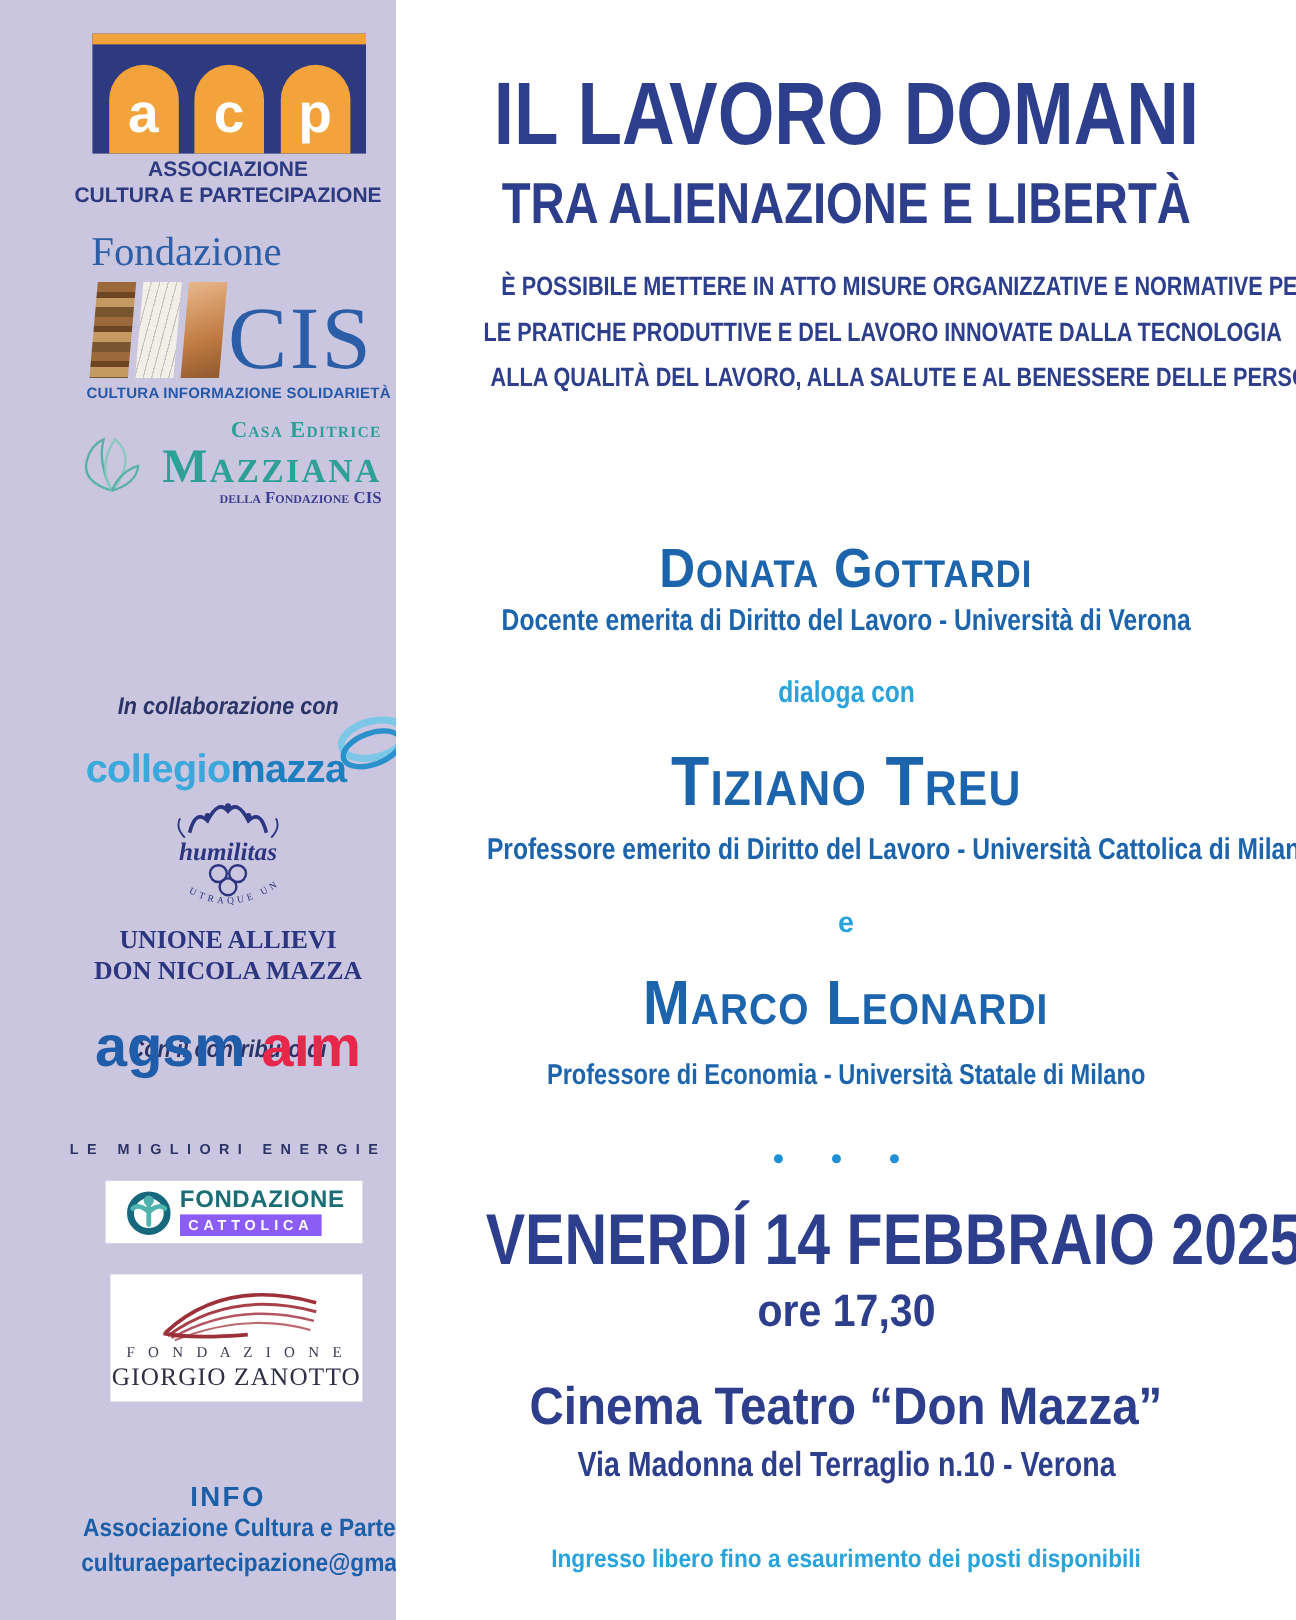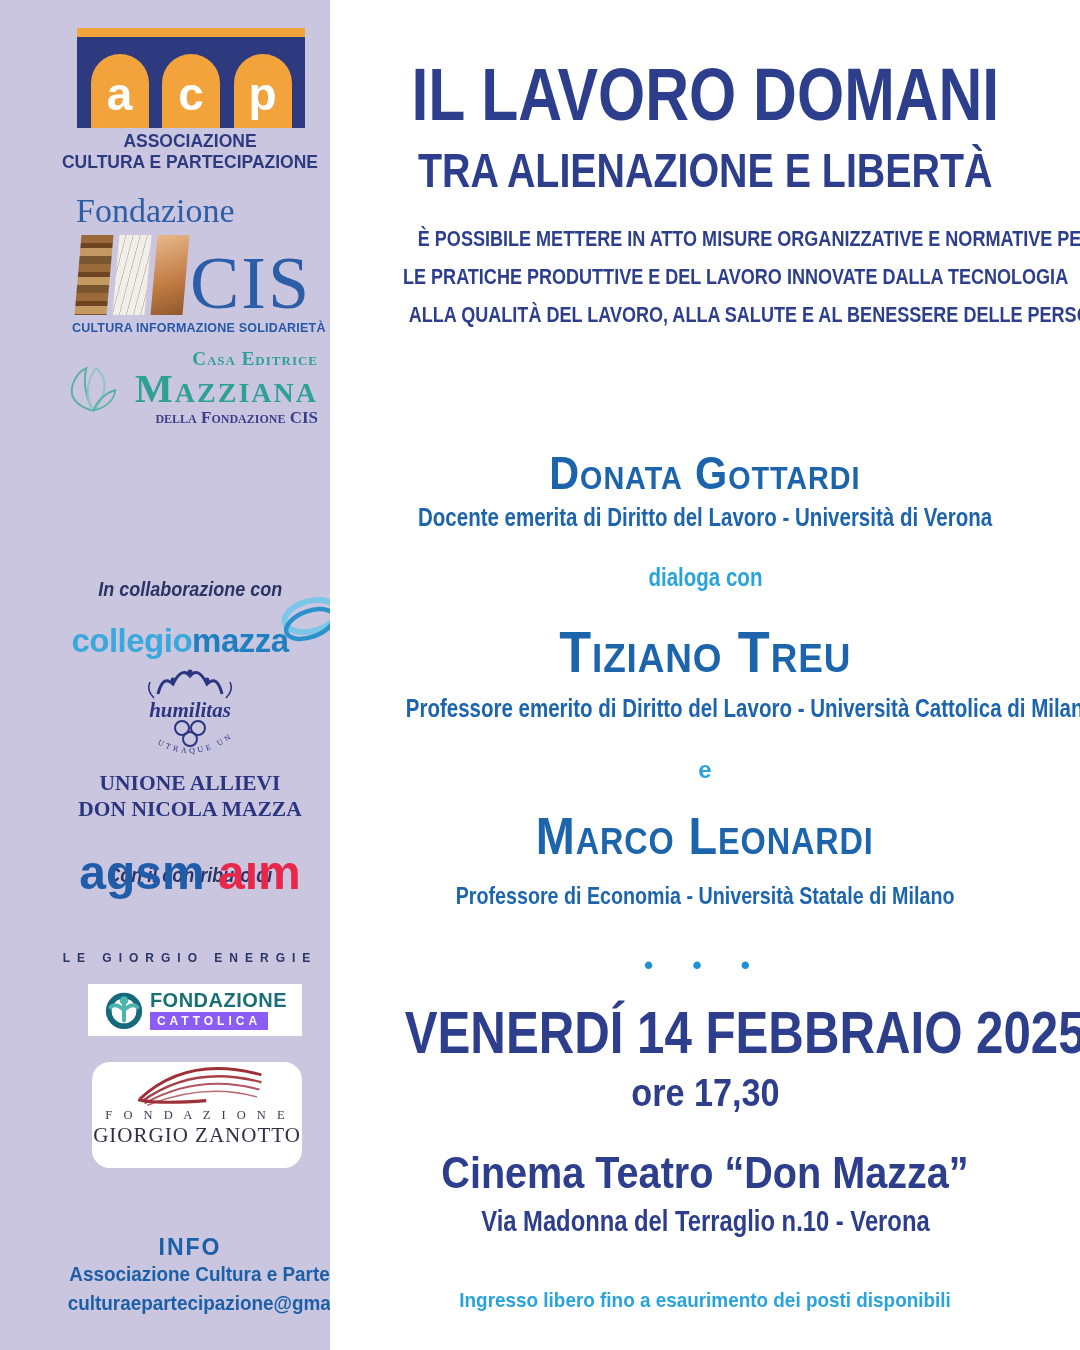--- a/index.html
+++ b/index.html
@@ -35,21 +35,21 @@
   .cis-tag{margin-top:6px;font-size:12.5px;font-weight:bold;color:#2558A8;letter-spacing:.2px;white-space:nowrap;}
 
   
   .mazz{position:absolute;left:62px;top:348px;width:256px;display:flex;align-items:center;gap:14px;}
   .mazz-text{flex:1;text-align:right;}
   .mazz-l1{font-family:"Liberation Serif",serif;font-variant:small-caps;font-weight:bold;
            font-size:19px;color:#2FA095;letter-spacing:1px;}
   .mazz-name{font-family:"Liberation Serif",serif;font-variant:small-caps;font-weight:bold;
              font-size:40px;line-height:.95;color:#2FA095;letter-spacing:2px;}
   .mazz-l2{font-family:"Liberation Serif",serif;font-variant:small-caps;font-weight:bold;
-           font-size:17px;color:#3B3E8F;}
+           font-size:14px;color:#3B3E8F;}
 
   .collab{top:578px;font-style:italic;font-weight:bold;font-size:20px;color:#2B3466;}
   .cmz{position:absolute;left:55px;top:600px;width:280px;}
   .cmz-swirl{position:absolute;right:-10px;top:-8px;}
   .cmz-text{position:absolute;left:0;top:22px;width:250px;text-align:center;font-weight:bold;font-size:33px;letter-spacing:-.5px;}
   .cmz-p1{color:#3BA8DC;}
   .cmz-p2{color:#1E7FC0;}
 
   
   .crest{top:662px;text-align:center;}
@@ -65,21 +65,21 @@
   
   .catt-box{position:absolute;left:88px;top:984px;width:214px;height:52px;background:#fff;
             display:flex;align-items:center;justify-content:center;gap:5px;}
   .catt-col{display:flex;flex-direction:column;align-items:flex-start;}
   .catt-l1{font-size:20px;font-weight:bold;color:#1A6E75;letter-spacing:.5px;line-height:1;}
   .catt-bar{margin-top:2px;background:#8b5cf6;padding:3px 7px;}
   .catt-l2{font-size:12px;font-weight:bold;color:#ffffff;letter-spacing:4px;line-height:1;}
 
   
   .zan-box{position:absolute;left:92px;top:1062px;width:210px;height:106px;background:#fff;
-           display:flex;flex-direction:column;align-items:center;justify-content:flex-end;padding-bottom:20px;box-sizing:border-box;border-radius:18px;}
+           display:flex;flex-direction:column;align-items:center;justify-content:flex-end;padding-bottom:8px;box-sizing:border-box;}
   .zan-l1{font-family:"Liberation Serif",serif;font-size:12.5px;color:#3A3A52;letter-spacing:4px;white-space:nowrap;}
   .zan-l2{font-family:"Liberation Serif",serif;font-size:21px;color:#2F2F45;letter-spacing:1px;white-space:nowrap;}
 
   .info-t{top:1234px;font-weight:bold;font-size:23px;color:#1B5FA8;letter-spacing:2px;}
   .info-l1{top:1262px;font-weight:bold;font-size:21px;color:#1B5FA8;white-space:nowrap;}
   .info-l2{top:1291px;font-weight:bold;font-size:21px;color:#1B5FA8;white-space:nowrap;}
 
   
   .main{position:absolute;left:330px;top:0;width:750px;height:1350px;background:#ffffff;}
   .m-abs{position:absolute;left:0;right:0;text-align:center;}
@@ -187,21 +187,21 @@
     <div class="s-abs unione">
       <div>UNIONE ALLIEVI</div>
       <div>DON NICOLA MAZZA</div>
     </div>
 
     <div class="s-abs contrib"><span class="cx9">Con il contributo di</span></div>
     <div class="s-abs agsm">
       <span class="agsm-p1">agsm</span>
       <span class="agsm-p2">aım</span>
     </div>
-    <div class="s-abs agsm-tag">LE GIORGIO ENERGIE</div>
+    <div class="s-abs agsm-tag">LE MIGLIORI ENERGIE</div>
 
     <div class="catt-box">
       <svg width="42" height="42" viewBox="0 0 44 44">
         <circle cx="22" cy="23" r="16" fill="none" stroke="#16697D" stroke-width="6"></circle>
         <circle cx="22" cy="12" r="4.5" fill="#4FB3AE"></circle>
         <path d="M22,16 L22,33 M22,22 Q13,14 8,19 M22,22 Q31,14 36,19" fill="none" stroke="#4FB3AE" stroke-width="4.2" stroke-linecap="round"></path>
       </svg>
       <div class="catt-col">
         <div class="catt-l1">FONDAZIONE</div>
         <div class="catt-bar">

